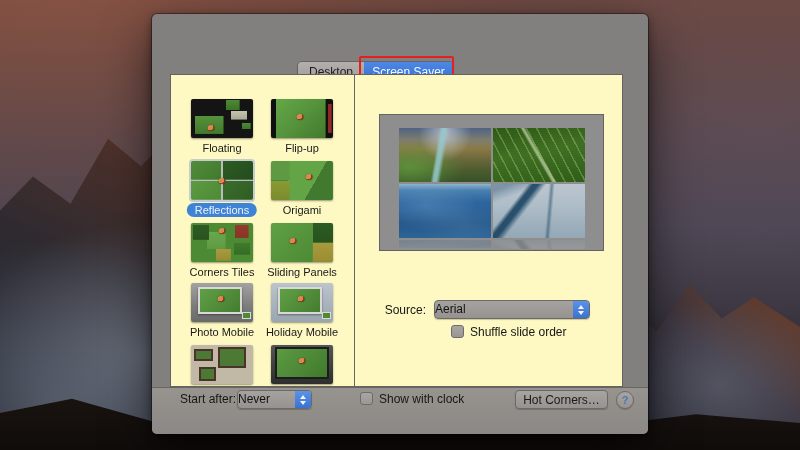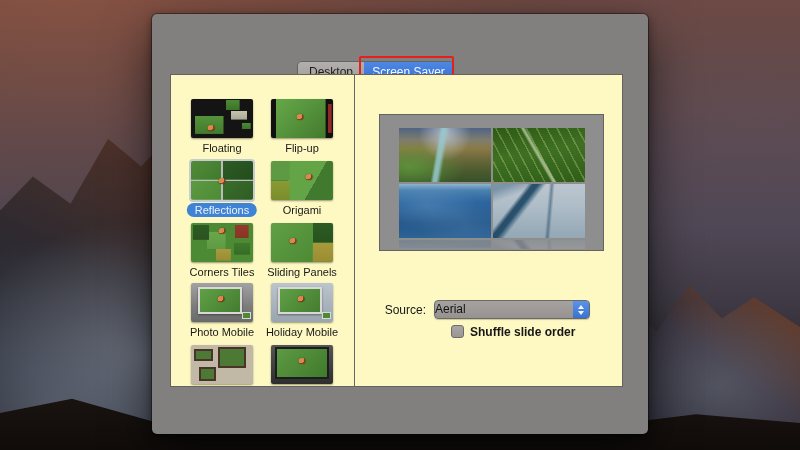--- a/index.html
+++ b/index.html
@@ -159,21 +159,21 @@
     background:linear-gradient(#a5a2a0,#959290);overflow:hidden;box-shadow:0 1px 1px rgba(0,0,0,.2);}
   .popup .ptext{flex:1;font-size:12px;color:#141414;line-height:17px;padding-left:0;white-space:nowrap;}
   .cap{width:16px;background:linear-gradient(#5b93e8,#3a72d2);display:flex;flex-direction:column;
     align-items:center;justify-content:center;gap:2px;flex:none;}
   .tri-up{width:0;height:0;border-left:3px solid transparent;border-right:3px solid transparent;border-bottom:4px solid #f2f5fa;}
   .tri-dn{width:0;height:0;border-left:3px solid transparent;border-right:3px solid transparent;border-top:4px solid #f2f5fa;}
   .popup-source{left:263px;top:225px;width:156px;}
   .checkbox{position:absolute;width:13px;height:13px;box-sizing:border-box;background:linear-gradient(#a9a6a4,#999694);
     border:1px solid #6e6c6a;border-radius:3px;}
   .cb-shuffle{left:280px;top:250px;}
-  .lbl-shuffle{position:absolute;left:299px;top:250px;font-size:12px;color:#161616;font-weight:bold;}
+  .lbl-shuffle{position:absolute;left:299px;top:250px;font-size:12px;color:#161616;}
 
   
   .bbar{position:absolute;left:0;right:0;top:373px;bottom:0;background:linear-gradient(#97948f,#8b8885);
     border-top:1px solid #676461;}
   .lbl-start{position:absolute;left:28px;top:4px;font-size:12px;color:#161616;}
   .popup-start{left:85px;top:2px;width:75px;}
   .cb-clock{left:208px;top:4px;}
   .lbl-clock{position:absolute;left:227px;top:4px;font-size:12px;color:#161616;}
   .btn{position:absolute;height:19px;box-sizing:border-box;border:1px solid #6b6968;border-radius:4px;
     background:linear-gradient(#a7a4a2,#969391);font-size:12px;color:#1a1a1a;display:flex;
@@ -293,15 +293,29 @@
         <span class="ptext">Aerial</span>
         <span class="cap">
             <span class="tri-up"></span>
             <span class="tri-dn"></span>
           </span>
       </div>
       <span class="checkbox cb-shuffle"></span>
       <span class="lbl-shuffle">Shuffle slide order</span>
     </div>
 
+    <div class="bbar">
+      <span class="lbl-start">Start after:</span>
+      <div class="popup popup-start">
+        <span class="ptext">Never</span>
+        <span class="cap">
+            <span class="tri-up"></span>
+            <span class="tri-dn"></span>
+          </span>
+      </div>
+      <span class="checkbox cb-clock"></span>
+      <span class="lbl-clock">Show with clock</span>
+      <div class="btn btn-hot">Hot Corners…</div>
+      <div class="helpbtn">?</div>
+    </div>
 
   </div>
 </div>
 
 </body></html>

